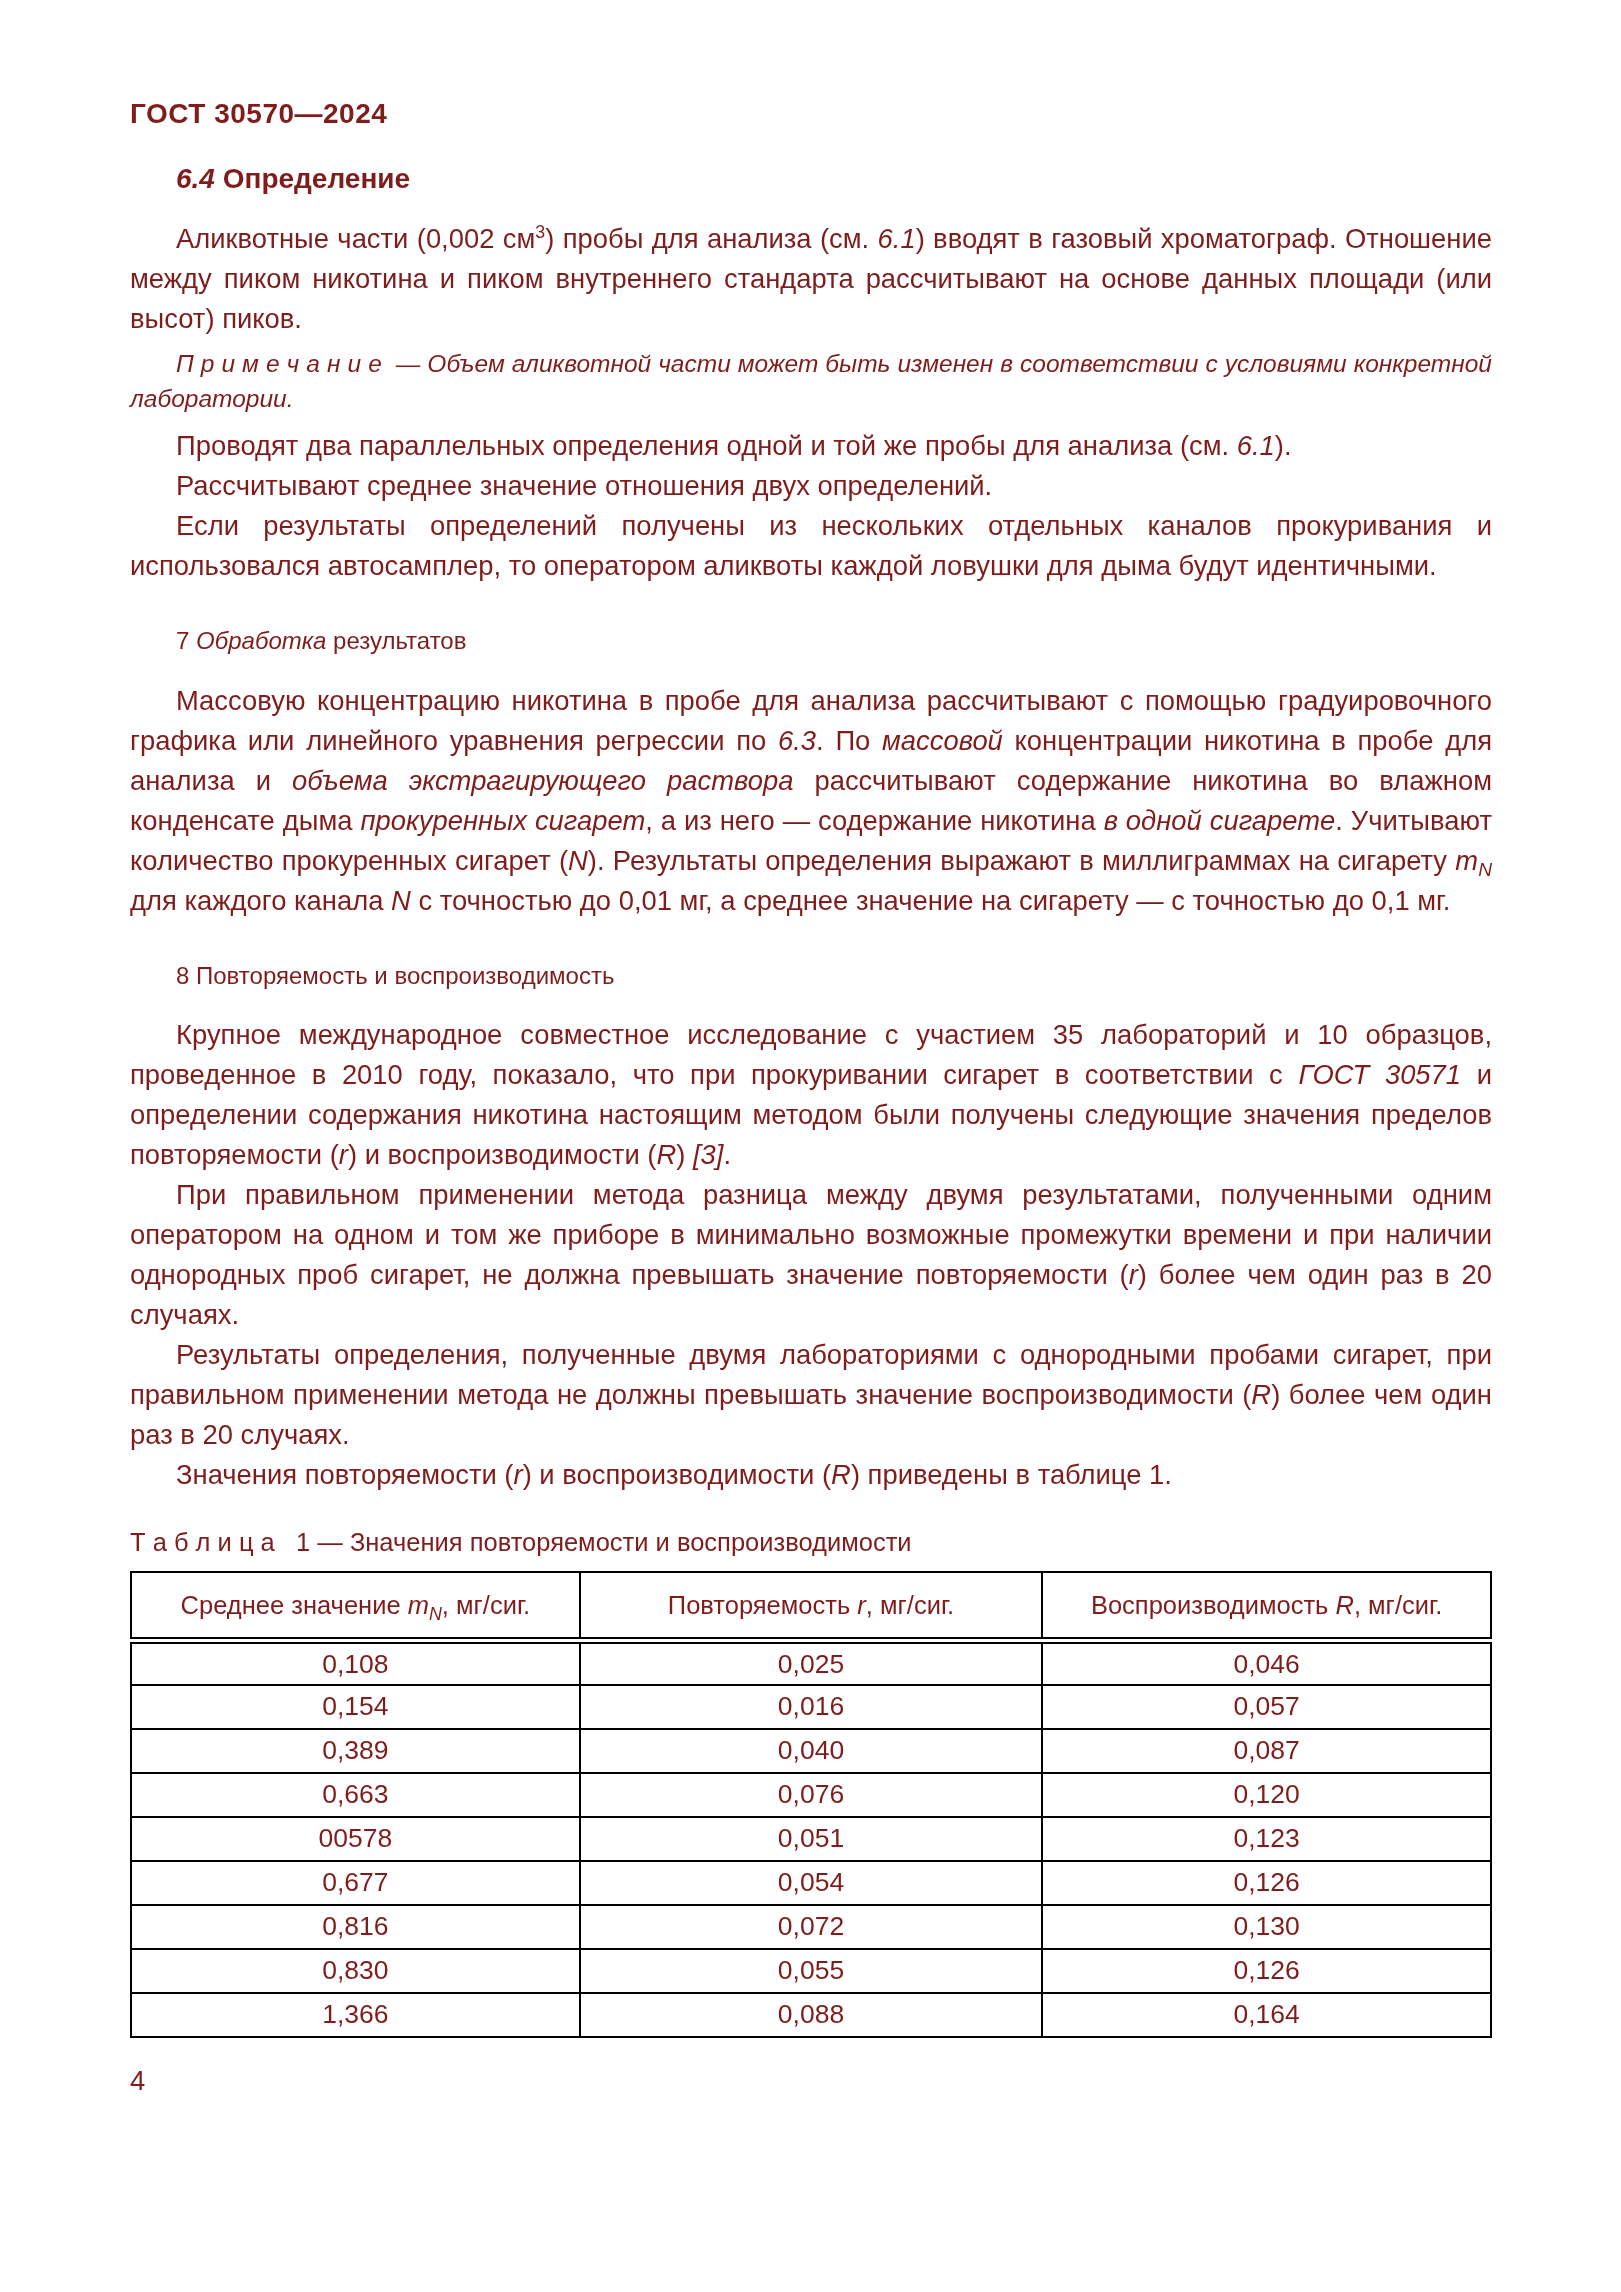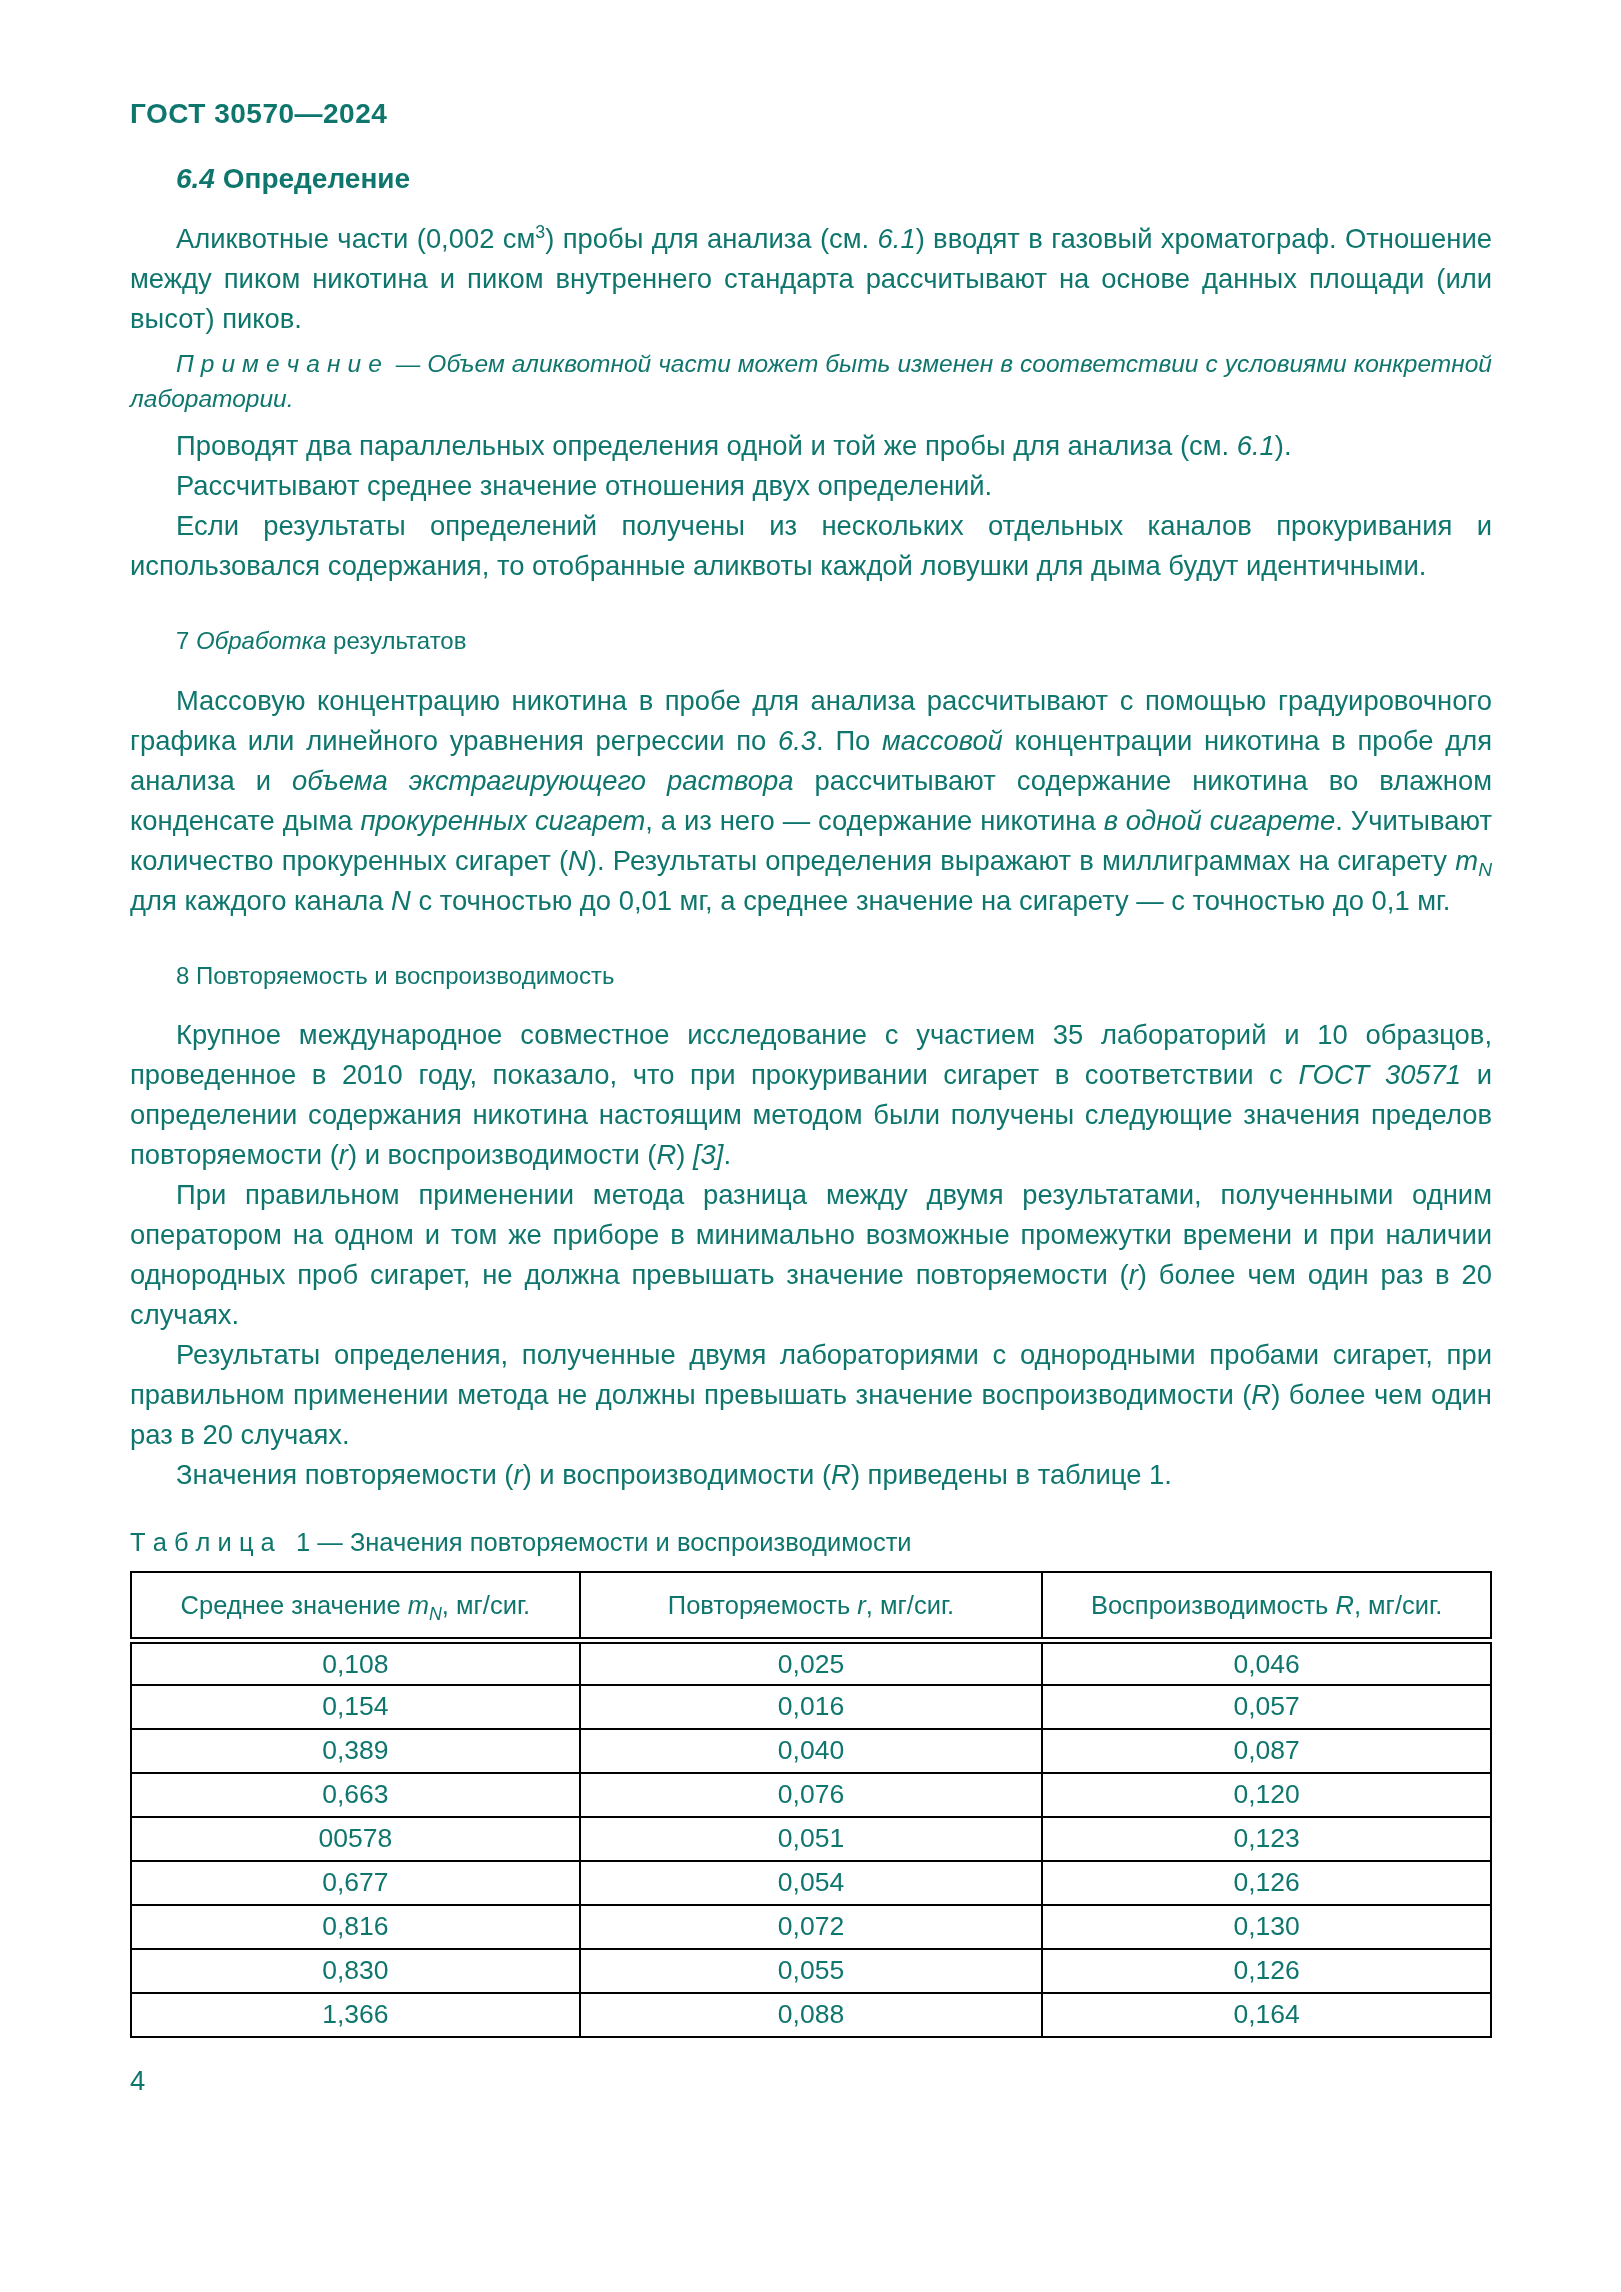--- a/index.html
+++ b/index.html
@@ -3,21 +3,21 @@
 <meta charset="utf-8">
 <style>
   * { box-sizing: border-box; }
   html, body { margin: 0; padding: 0; background: #ffffff; }
   .page {
     position: relative;
     width: 1621px;
     height: 2293px;
     background: #ffffff;
     font-family: "Liberation Sans", sans-serif;
-    color: #0f766e;
+    color: #7f1d1d;
     overflow: hidden;
   }
   .content {
     position: absolute;
     left: 130px;
     top: 98px;
     width: 1362px;
   }
   .doc-code {
     font-size: 28px;
@@ -102,21 +102,21 @@
     <div class="doc-code">ГОСТ 30570—2024</div>
 
     <div class="h-sub"><span class="rs-i">6.4 </span><span>Определение</span></div>
 
     <p class="body"><span>Аликвотные части (0,002 см</span><span class="rs-sup">3</span><span>) пробы для анализа (см. </span><span class="rs-i">6.1</span><span>) вводят в газовый хроматограф. Отношение между пиком никотина и пиком внутреннего стандарта рассчитывают на основе данных площади (или высот) пиков.</span></p>
 
     <p class="note"><span>П р и м е ч а н и е&nbsp;&nbsp;—&nbsp;Объем аликвотной части может быть изменен в соответствии с условиями конкретной лаборатории.</span></p>
 
     <p class="body"><span>Проводят два параллельных определения одной и той же пробы для анализа (см. </span><span class="rs-i">6.1</span><span>).</span></p>
     <p class="body"><span>Рассчитывают среднее значение отношения двух определений.</span></p>
-    <p class="body"><span>Если результаты определений получены из нескольких отдельных каналов прокуривания и использовался содержания, то отобранные аликвоты каждой ловушки для дыма будут идентичными.</span></p>
+    <p class="body"><span>Если результаты определений получены из нескольких отдельных каналов прокуривания и использовался автосамплер, то оператором аликвоты каждой ловушки для дыма будут идентичными.</span></p>
 
     <div class="h-sec"><span>7  </span><span class="rs-i">Обработка</span><span> результатов</span></div>
 
     <p class="body"><span>Массовую концентрацию никотина в пробе для анализа рассчитывают с помощью градуировочного графика или линейного уравнения регрессии по </span><span class="rs-i">6.3</span><span>. По </span><span class="rs-i">массовой</span><span> концентрации никотина в пробе для анализа и </span><span class="rs-i">объема экстрагирующего раствора</span><span> рассчитывают содержание никотина во влажном конденсате дыма </span><span class="rs-i">прокуренных сигарет</span><span>, а из него — содержание никотина </span><span class="rs-i">в одной сигарете</span><span>. Учитывают количество прокуренных сигарет (</span><span class="rs-i">N</span><span>). Результаты определения выражают в миллиграммах на сигарету </span><span class="rs-i">m</span><span class="rs-isub">N</span><span> для каждого канала </span><span class="rs-i">N</span><span> с точностью до 0,01 мг, а среднее значение на сигарету — с точностью до 0,1 мг.</span></p>
 
     <div class="h-sec"><span>8  Повторяемость и воспроизводимость</span></div>
 
     <p class="body"><span>Крупное международное совместное исследование с участием 35 лабораторий и 10 образцов, проведенное в 2010 году, показало, что при прокуривании сигарет в соответствии с </span><span class="rs-i">ГОСТ 30571</span><span> и определении содержания никотина настоящим методом были получены следующие значения пределов повторяемости (</span><span class="rs-i">r</span><span>) и воспроизводимости (</span><span class="rs-i">R</span><span>) </span><span class="rs-i">[3]</span><span>.</span></p>
     <p class="body"><span>При правильном применении метода разница между двумя результатами, полученными одним оператором на одном и том же приборе в минимально возможные промежутки времени и при наличии однородных проб сигарет, не должна превышать значение повторяемости (</span><span class="rs-i">r</span><span>) более чем один раз в 20 случаях.</span></p>
     <p class="body"><span>Результаты определения, полученные двумя лабораториями с однородными пробами сигарет, при правильном применении метода не должны превышать значение воспроизводимости (</span><span class="rs-i">R</span><span>) более чем один раз в 20 случаях.</span></p>

